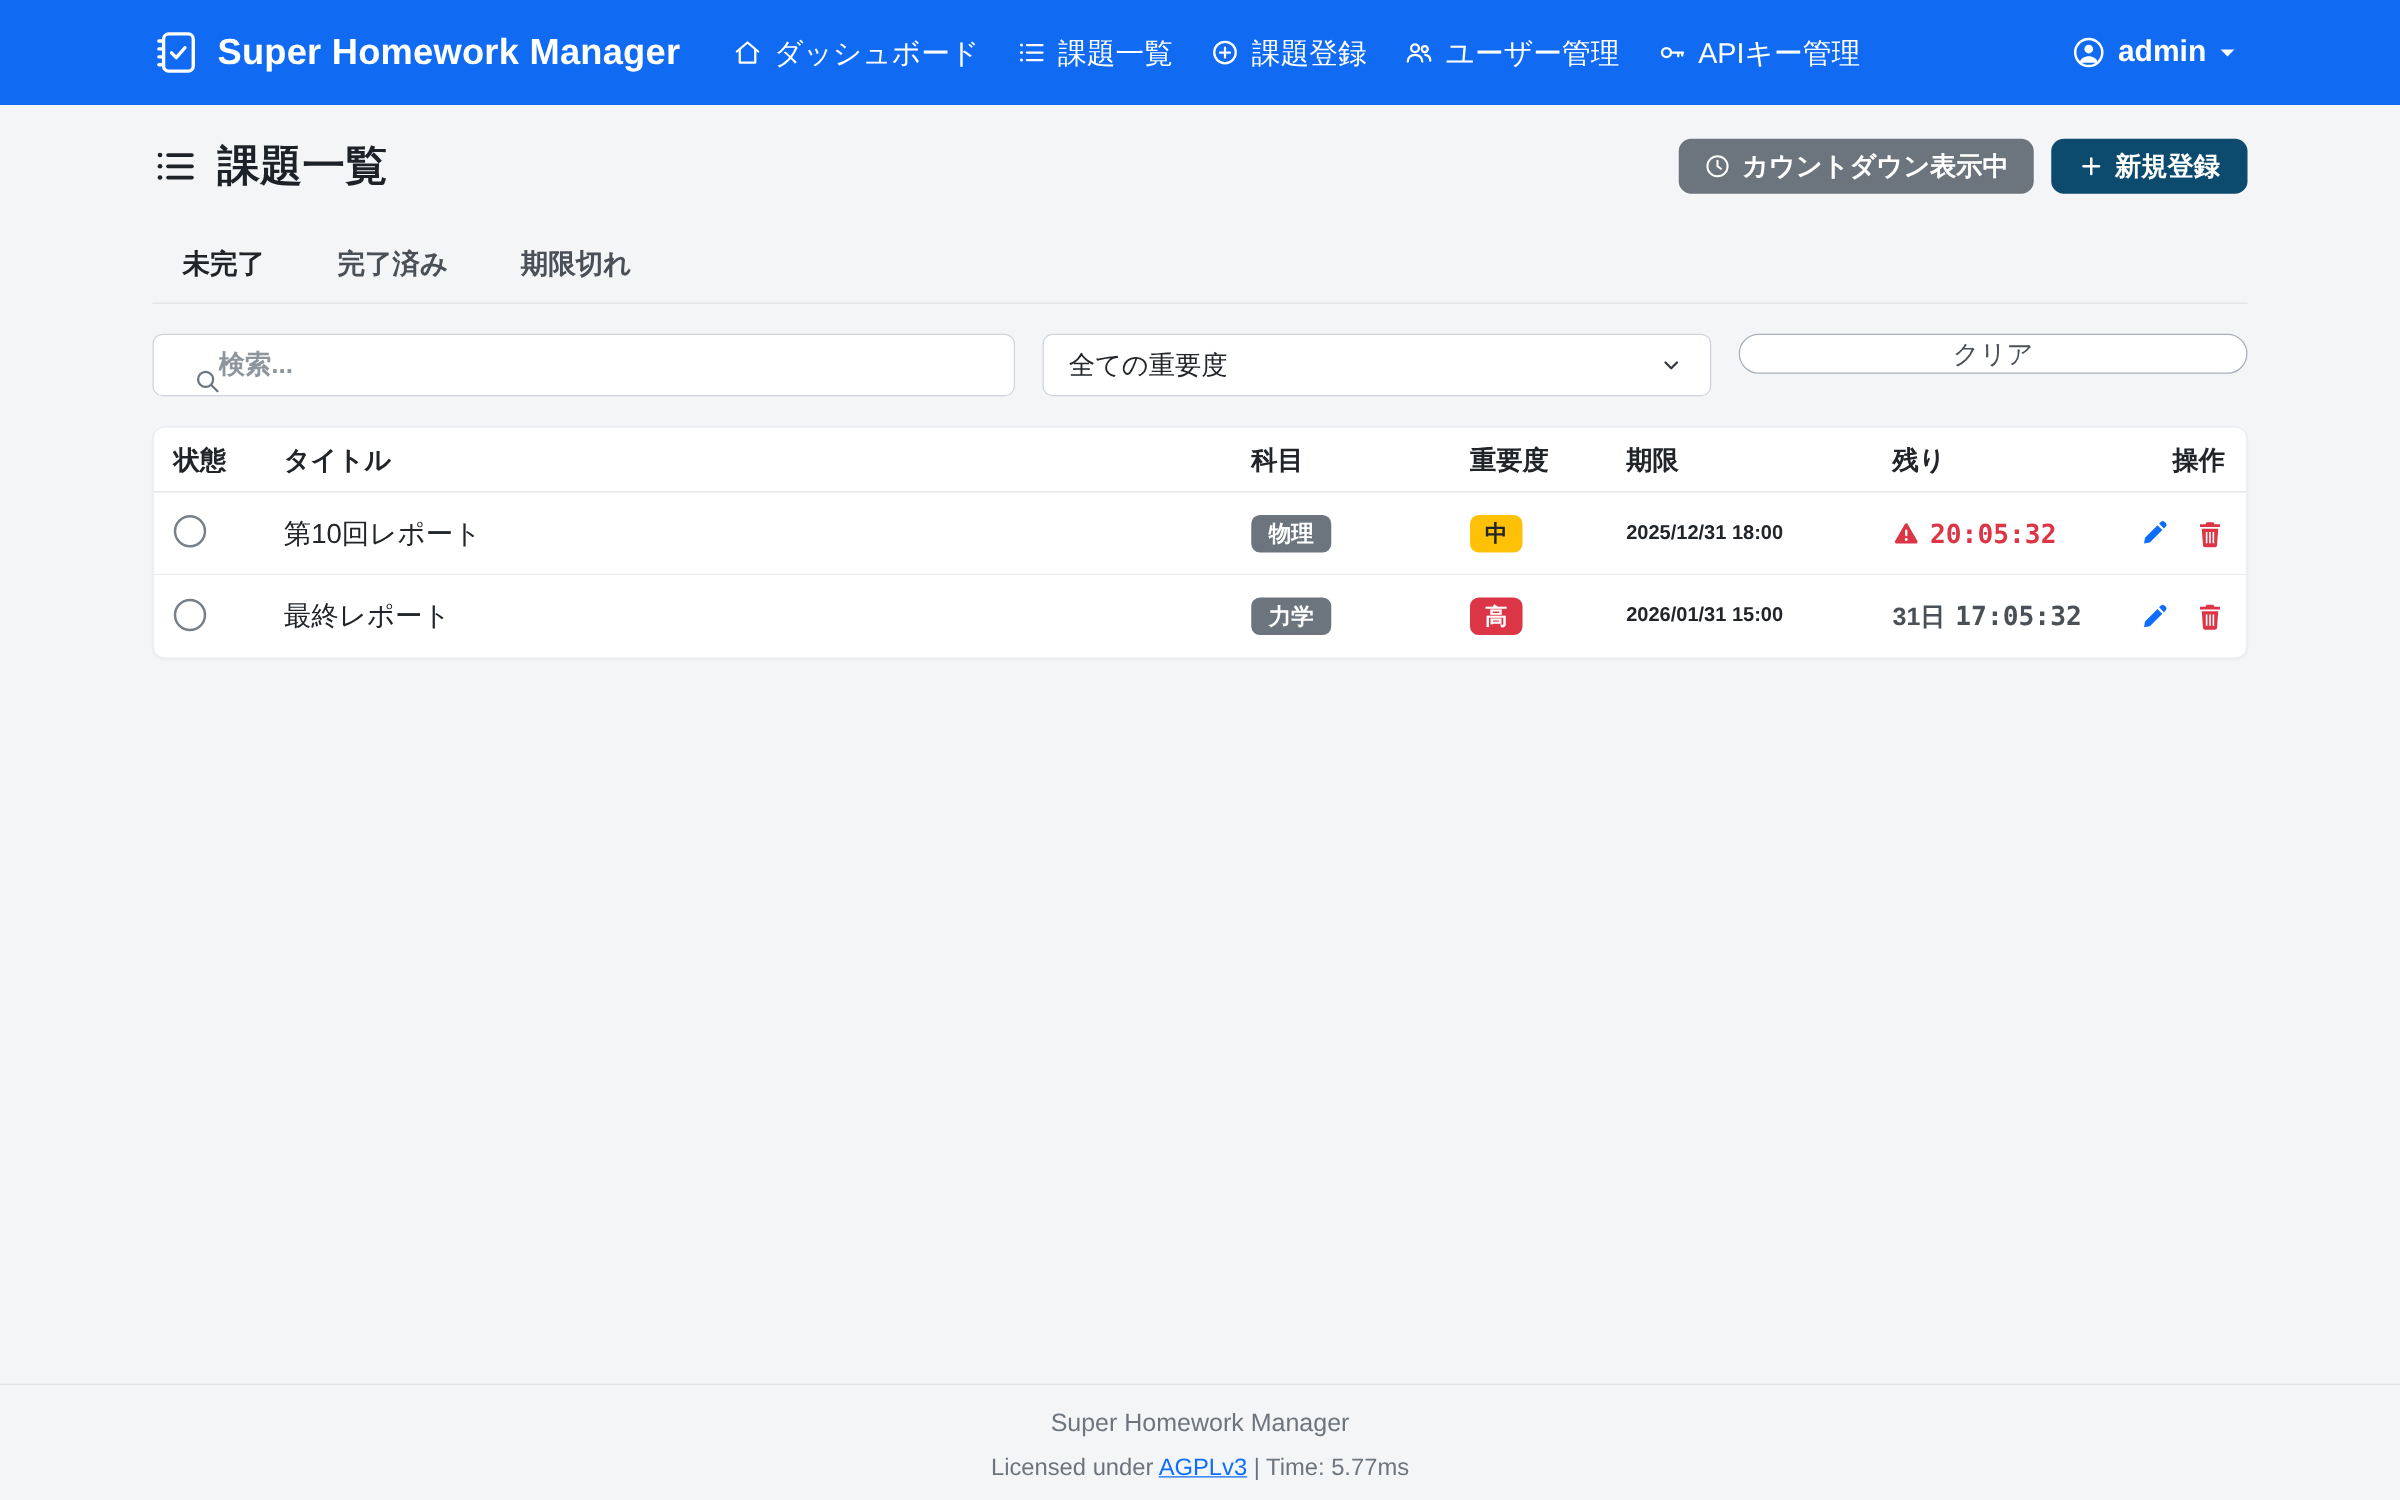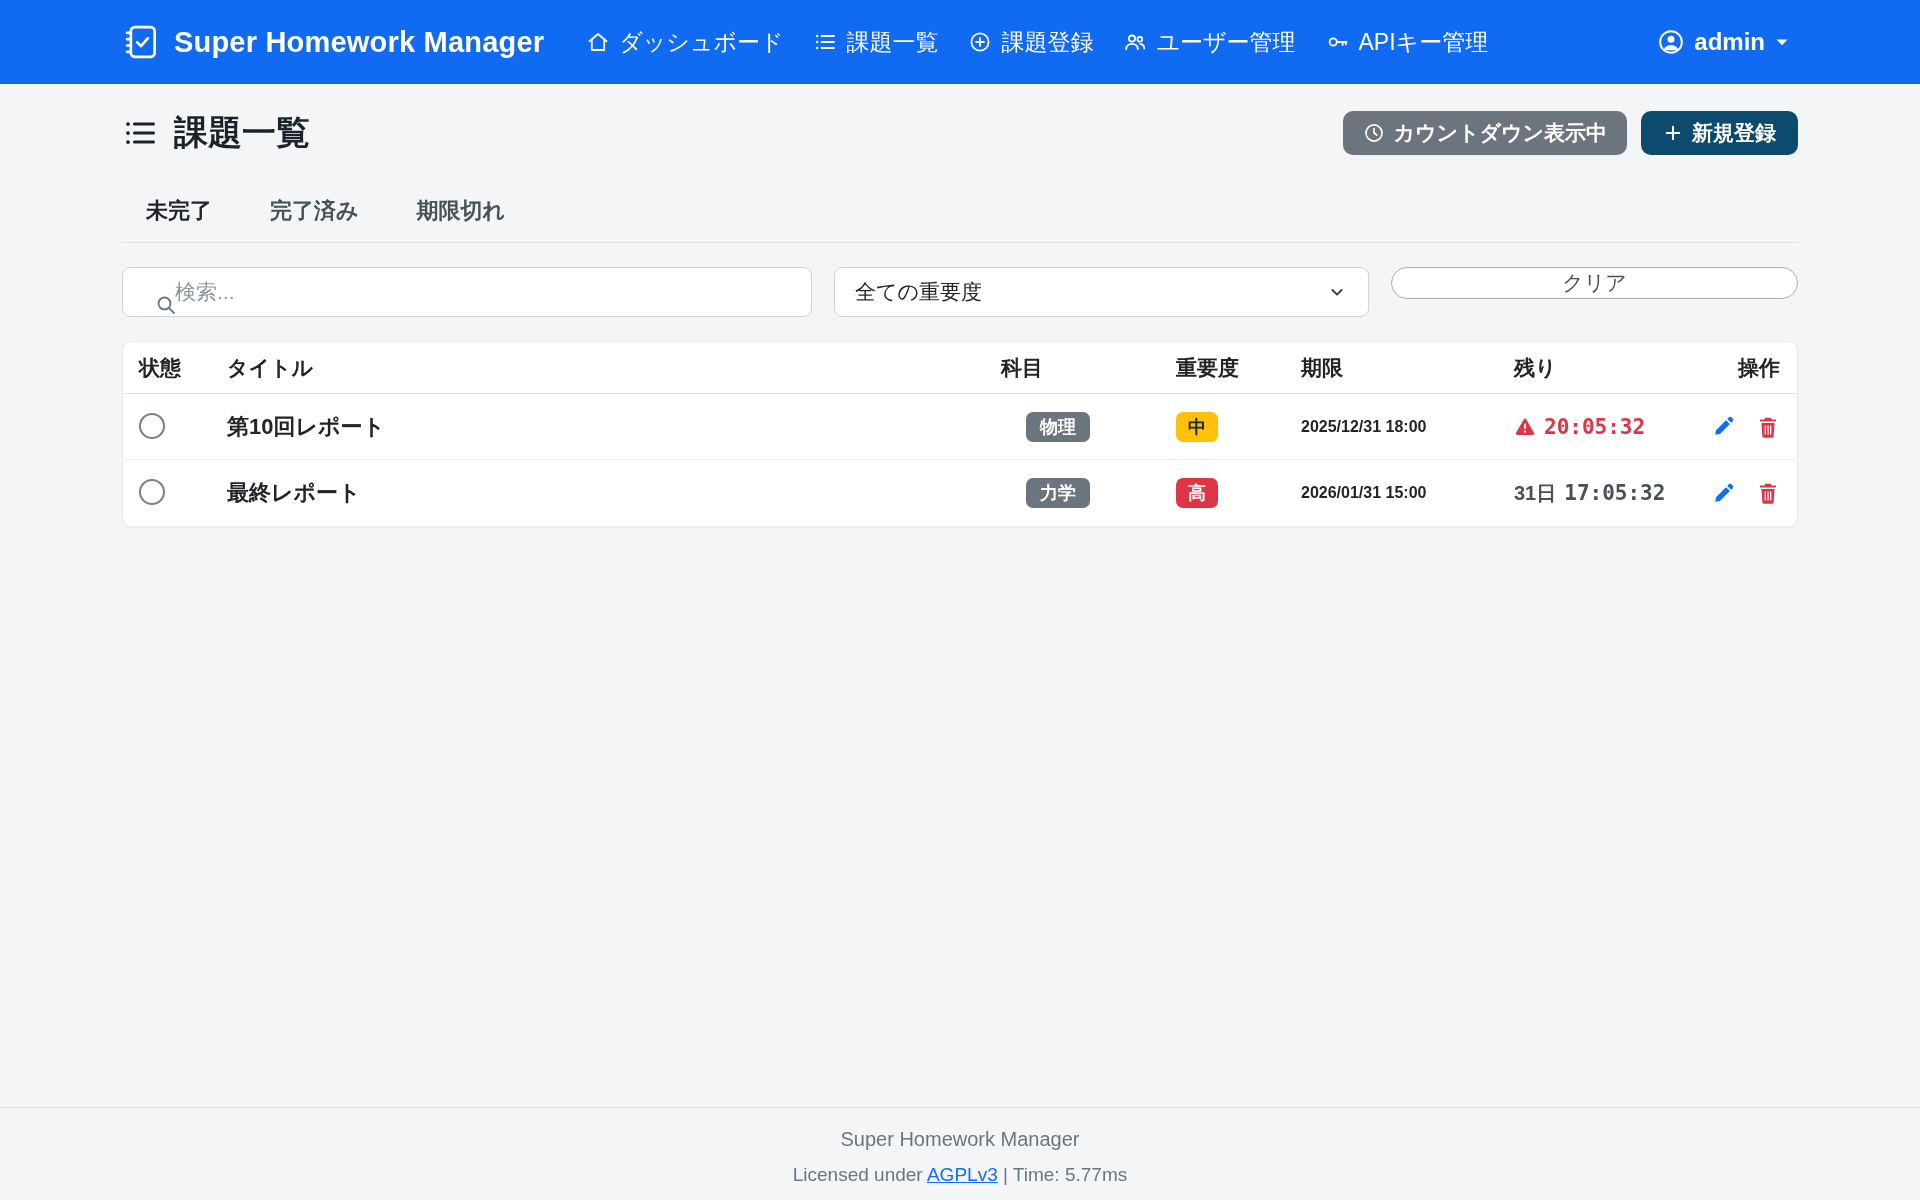--- a/index.html
+++ b/index.html
@@ -38,44 +38,44 @@
 
   .tabs { display:flex; gap:22px; margin-top:28px; border-bottom:1px solid #dee2e6; padding:0 6px; }
   .tab { padding:12px 18px 16px; font-size:22px; font-weight:600; color:#495057; cursor:pointer; white-space:nowrap; }
   .tab.active { color:#212529; }
 
   .filters { display:flex; gap:22px; margin-top:24px; }
   .search-wrap { position:relative; width:690px; }
   .search-wrap svg { position:absolute; left:16px; top:13px; color:#6c757d; }
   .search-input {
     width:100%; height:50px; border:1px solid #ced4da; border-radius:8px;
-    padding:0 16px 0 52px; font-size:21px; font-family:inherit; background:#fff; color:#be185d; outline:none;
+    padding:0 16px 0 52px; font-size:21px; font-family:inherit; background:#fff; color:#be185d; outline:none;font-weight:bold;
   }
   .search-input::placeholder { color:#8d959d; }
   .select {
     width:535px; height:50px; border:1px solid #ced4da; border-radius:8px; background:#fff;
     display:flex; align-items:center; padding:0 20px; font-size:21px; color:#212529; cursor:pointer;
   }
   .select .chev { margin-left:auto; color:#343a40; display:flex; }
   .btn-clear {
     flex:1; height:32px; background:#fff; border:1px solid #a8b1ba; border-radius:16px;
     font-size:21px; color:#495057; cursor:pointer; font-family:inherit;
   }
 
   
   .card { margin-top:24px; background:#fff; border:1px solid #e9ecef; border-radius:10px; box-shadow:0 1px 2px rgba(0,0,0,.04); overflow:hidden; }
   .trow { display:grid; grid-template-columns:88px 774px 175px 125px 213px 178px 90px; align-items:center; padding:0 16px; }
   .thead { height:52px; font-size:21px; font-weight:700; color:#212529; border-bottom:1px solid #dee2e6; }
   .th-ops { text-align:right; padding-right:2px; }
   .tbody-row { height:66px; border-bottom:1px solid #eceff1; }
   .tbody-row:last-child { border-bottom:none; }
   .status-circle { width:26px; height:26px; border:2px solid #778088; border-radius:50%; background:transparent; cursor:pointer; display:inline-block; }
-  .row-title { font-size:22px; font-weight:700; color:#212529; }
+  .row-title { font-size:22px; font-weight:400; color:#212529; }
   .badge { display:inline-block; font-size:18px; font-weight:600; padding:6px 14px; border-radius:7px; line-height:1; }
-  .badge-subject { background:#6c757d; color:#fff;margin-left:25px; }
+  .badge-subject { background:#6c757d; color:#fff; }
   .badge-mid { background:#ffc107; color:#212529; padding:6px 12px; font-weight:700; }
   .badge-high { background:#dc3545; color:#fff; padding:6px 12px; font-weight:700; }
   .deadline { font-size:16px; font-weight:700; color:#212529; }
   .remaining { display:flex; align-items:center; gap:8px; font-size:21px; font-weight:700; }
   .remaining.danger { color:#dc3545; }
   .remaining.normal { color:#495057; }
   .remaining .days { font-size:20px; }
   .ops { display:flex; justify-content:flex-end; align-items:center; gap:20px; padding-right:2px; }
   .icon-btn { background:none; border:none; cursor:pointer; display:flex; padding:0; }
 

